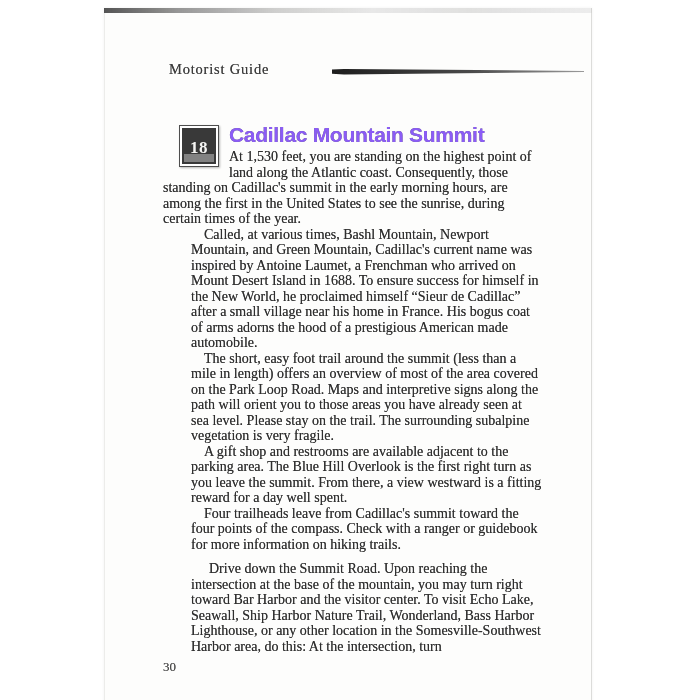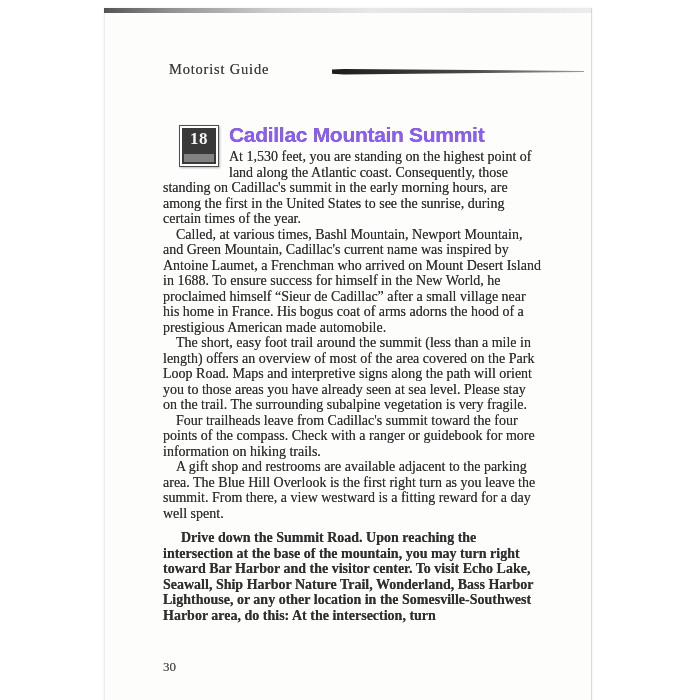--- a/index.html
+++ b/index.html
@@ -35,37 +35,37 @@
     margin-left:16px;margin-top:2px;width:34px;height:36px;
     border:1px solid #4e4e4e;background:#fff;padding:2px;
     box-shadow:1px 1px 2px rgba(0,0,0,0.28);box-sizing:content-box;
   }
   .badge-inner{
     position:relative;width:100%;height:100%;background:var(--badge-dark,#393939);
     display:flex;align-items:flex-start;justify-content:center;
   }
   .badge-num{
     font-family:"Liberation Serif", serif;font-weight:bold;font-size:17px;
-    line-height:20px;color:#f5f5f3;margin-top:1px;letter-spacing:0.5px;
+    line-height:20px;color:#f5f5f3;margin-top:10px;letter-spacing:0.5px;
   }
   .badge-band{
     position:absolute;left:2px;right:2px;bottom:2px;height:8px;
     background:var(--badge-band,#8f8f8f);opacity:0.85;
   }
   .section-title{
     font-family:"Liberation Sans", sans-serif;font-weight:700;font-size:21px;
     line-height:24px;letter-spacing:-0.3px;color:#8b5cf6;margin:0 0 2px 0;
     text-shadow:0 0 0.5px rgba(30,30,30,0.7);
   }
   .para{
     margin:0;font-size:14px;line-height:15.5px;color:var(--ink,#2f2f2f);
     text-shadow:0 0 0.55px rgba(50,50,50,0.75);
   }
-  .para.indent{text-indent:13px;}
-  .para.directions{font-weight:bold;text-indent:18px;margin-top:9px;
+  .para.indent{text-indent:13px;margin-left:28px;}
+  .para.directions{font-weight:normal;text-indent:18px;margin-top:9px;
     text-shadow:0 0 0.5px rgba(40,40,40,0.7);}
   .run-italic{}
   .page-number{
     position:absolute;left:58px;top:651px;width:380px;text-align:left;
     font-size:13px;color:#4a4a4a;text-shadow:0 0 0.6px rgba(70,70,70,0.7);
   }
 </style>
 </head>
 <body>
 
@@ -93,20 +93,20 @@
           <span class="badge-num">18</span>
           <span class="badge-band"></span>
         </div>
       </div>
     </div>
     <h1 class="section-title">Cadillac Mountain Summit</h1>
     <div class="paragraphs">
         <p class="para"><span class="run-normal">At 1,530 feet, you are standing on the highest point of land along the Atlantic coast. Consequently, those standing on Cadillac's summit in the early morning hours, are among the first in the United States to see the sunrise, during certain times of the year.</span></p>
         <p class="para indent"><span class="run-normal">Called, at various times, Bashl Mountain, Newport Mountain, and Green Mountain, Cadillac's current name was inspired by Antoine Laumet, a Frenchman who arrived on Mount Desert Island in 1688. To ensure success for himself in the New World, he proclaimed himself “Sieur de Cadillac” after a small village near his home in France. His bogus coat of arms adorns the hood of a prestigious American made automobile.</span></p>
         <p class="para indent"><span class="run-normal">The short, easy foot trail around the summit (less than a mile in length) offers an overview of most of the area covered on the Park Loop Road. Maps and interpretive signs along the path will orient you to those areas you have already seen at sea level. </span><span class="run-italic">Please stay on the trail. The surrounding subalpine vegetation is very fragile.</span></p>
+        <p class="para indent"><span class="run-normal">A gift shop and restrooms are available adjacent to the parking area. The Blue Hill Overlook is the first right turn as you leave the summit. From there, a view westward is a fitting reward for a day well spent.</span></p>
         <p class="para indent"><span class="run-normal">Four trailheads leave from Cadillac's summit toward the four points of the compass. Check with a ranger or guidebook for more information on hiking trails.</span></p>
-        <p class="para indent"><span class="run-normal">A gift shop and restrooms are available adjacent to the parking area. The Blue Hill Overlook is the first right turn as you leave the summit. From there, a view westward is a fitting reward for a day well spent.</span></p>
         <p class="para indent spaced directions"><span class="run-normal">Drive down the Summit Road. Upon reaching the intersection at the base of the mountain, you may turn right toward Bar Harbor and the visitor center. To visit Echo Lake, Seawall, Ship Harbor Nature Trail, Wonderland, Bass Harbor Lighthouse, or any other location in the Somesville-Southwest Harbor area, do this: At the intersection, turn</span></p>
       </div>
   </div>
 
   <div class="page-number">30</div>
 </div>
 
 </body></html>

